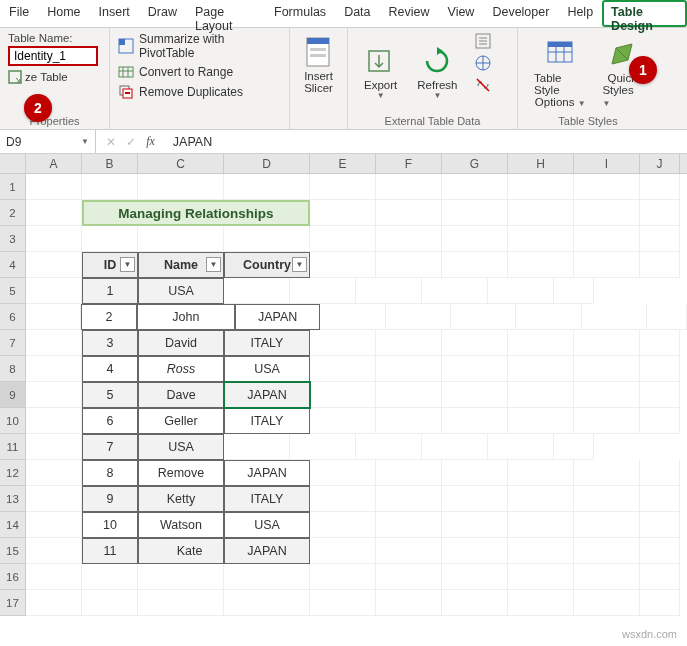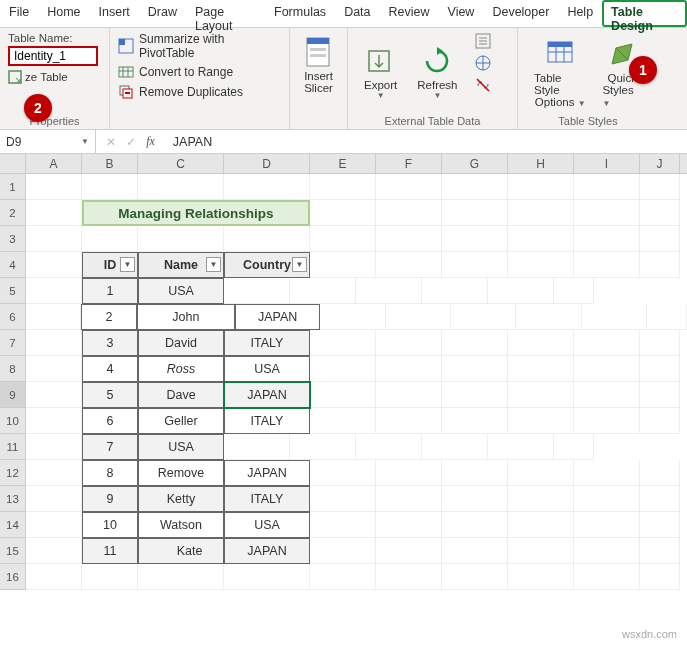--- a/index.html
+++ b/index.html
@@ -450,19 +450,32 @@
         <div class="cell" style="width: 56px;"></div>
         <div class="cell" style="width: 86px;"></div>
         <div class="cell" style="width: 86px;"></div>
         <div class="cell" style="width: 66px;"></div>
         <div class="cell" style="width: 66px;"></div>
         <div class="cell" style="width: 66px;"></div>
         <div class="cell" style="width: 66px;"></div>
         <div class="cell" style="width: 66px;"></div>
         <div class="cell" style="width: 40px;"></div>
       </div>
+      <div class="row">
+        <div class="rh">17</div>
+        <div class="cell" style="width: 56px;"></div>
+        <div class="cell" style="width: 56px;"></div>
+        <div class="cell" style="width: 86px;"></div>
+        <div class="cell" style="width: 86px;"></div>
+        <div class="cell" style="width: 66px;"></div>
+        <div class="cell" style="width: 66px;"></div>
+        <div class="cell" style="width: 66px;"></div>
+        <div class="cell" style="width: 66px;"></div>
+        <div class="cell" style="width: 66px;"></div>
+        <div class="cell" style="width: 40px;"></div>
+      </div>
     </div>
 </div>
 
 <div class="callout" style="top:56px;right:30px;">1</div>
 <div class="callout" style="top:94px;left:24px;">2</div>
 
 <div class="watermark">wsxdn.com</div>
 
 </body></html>

